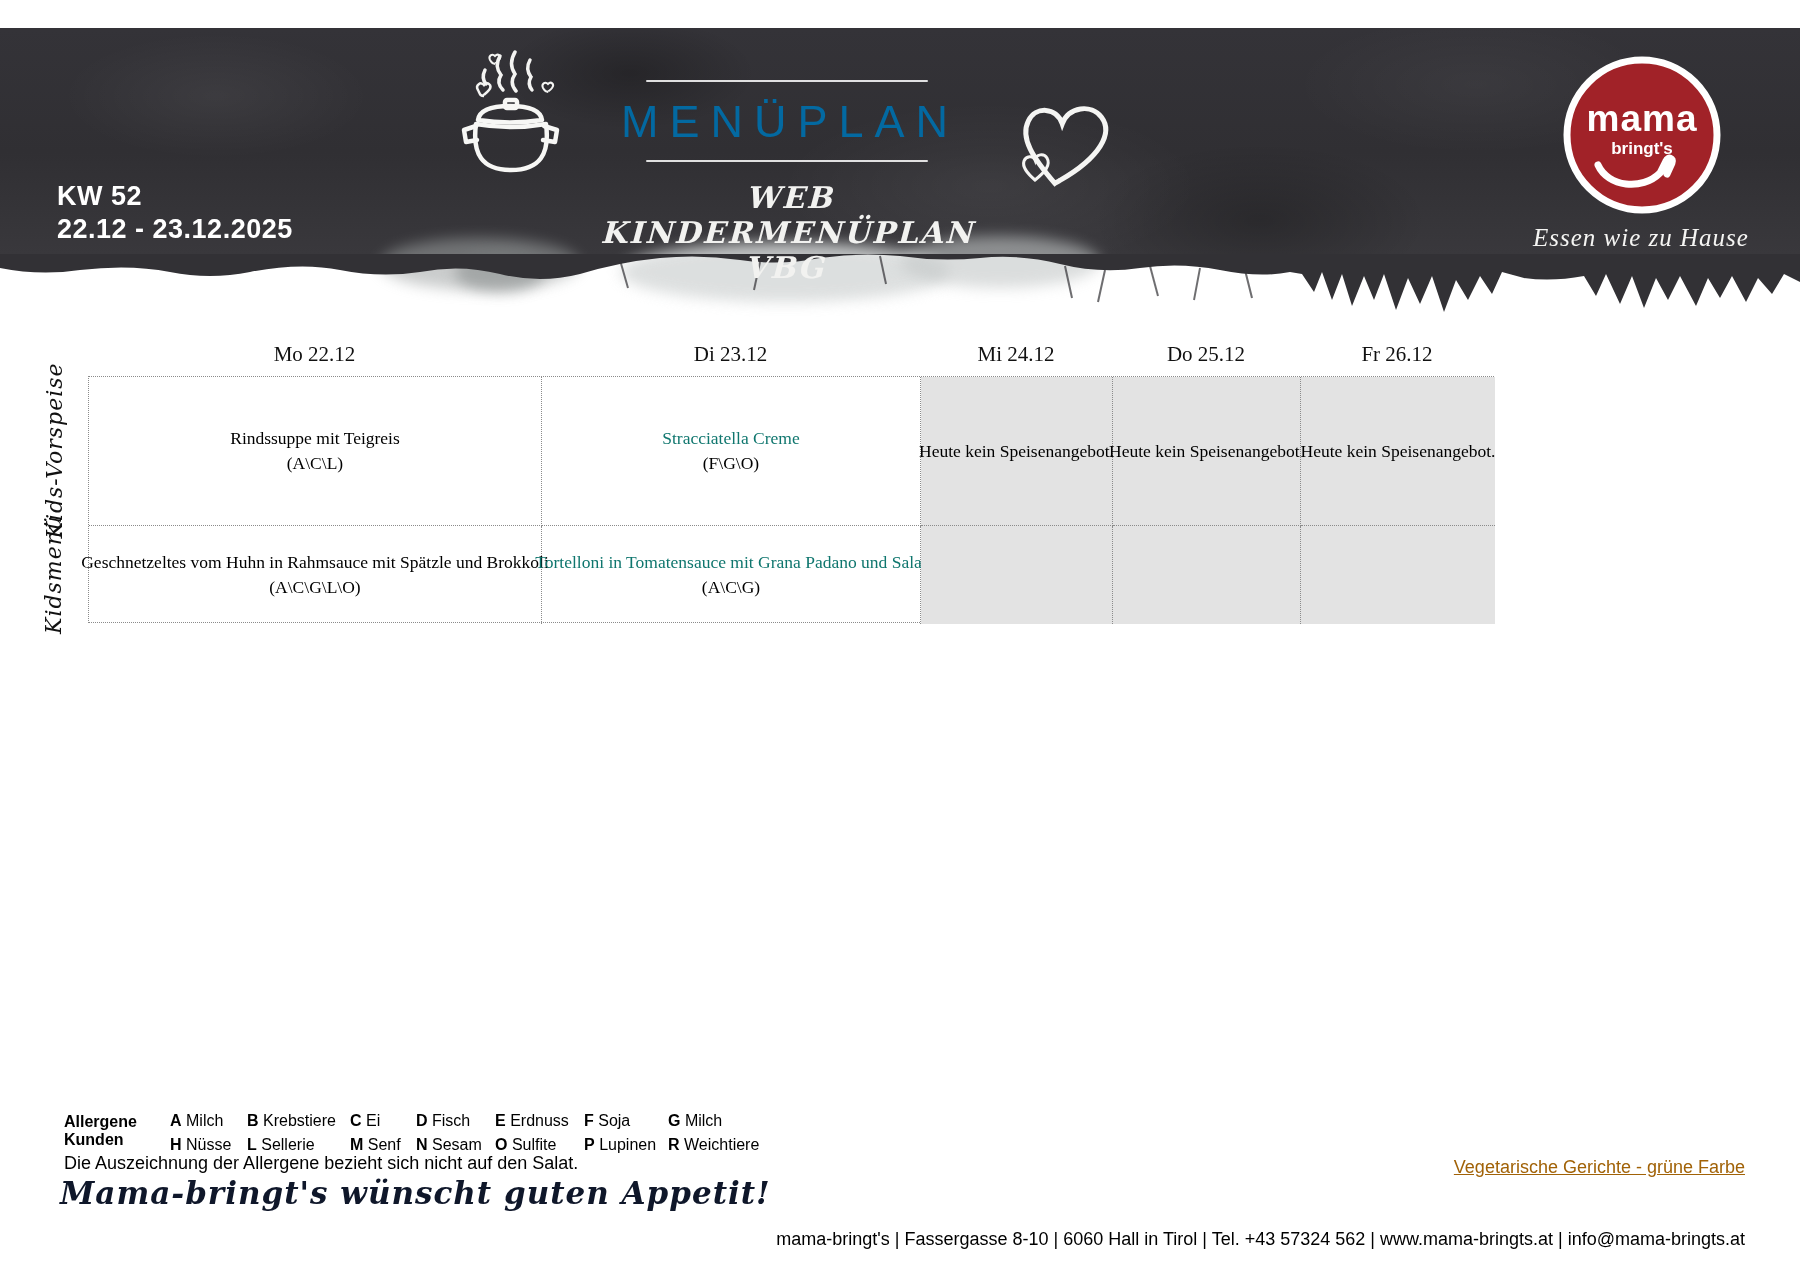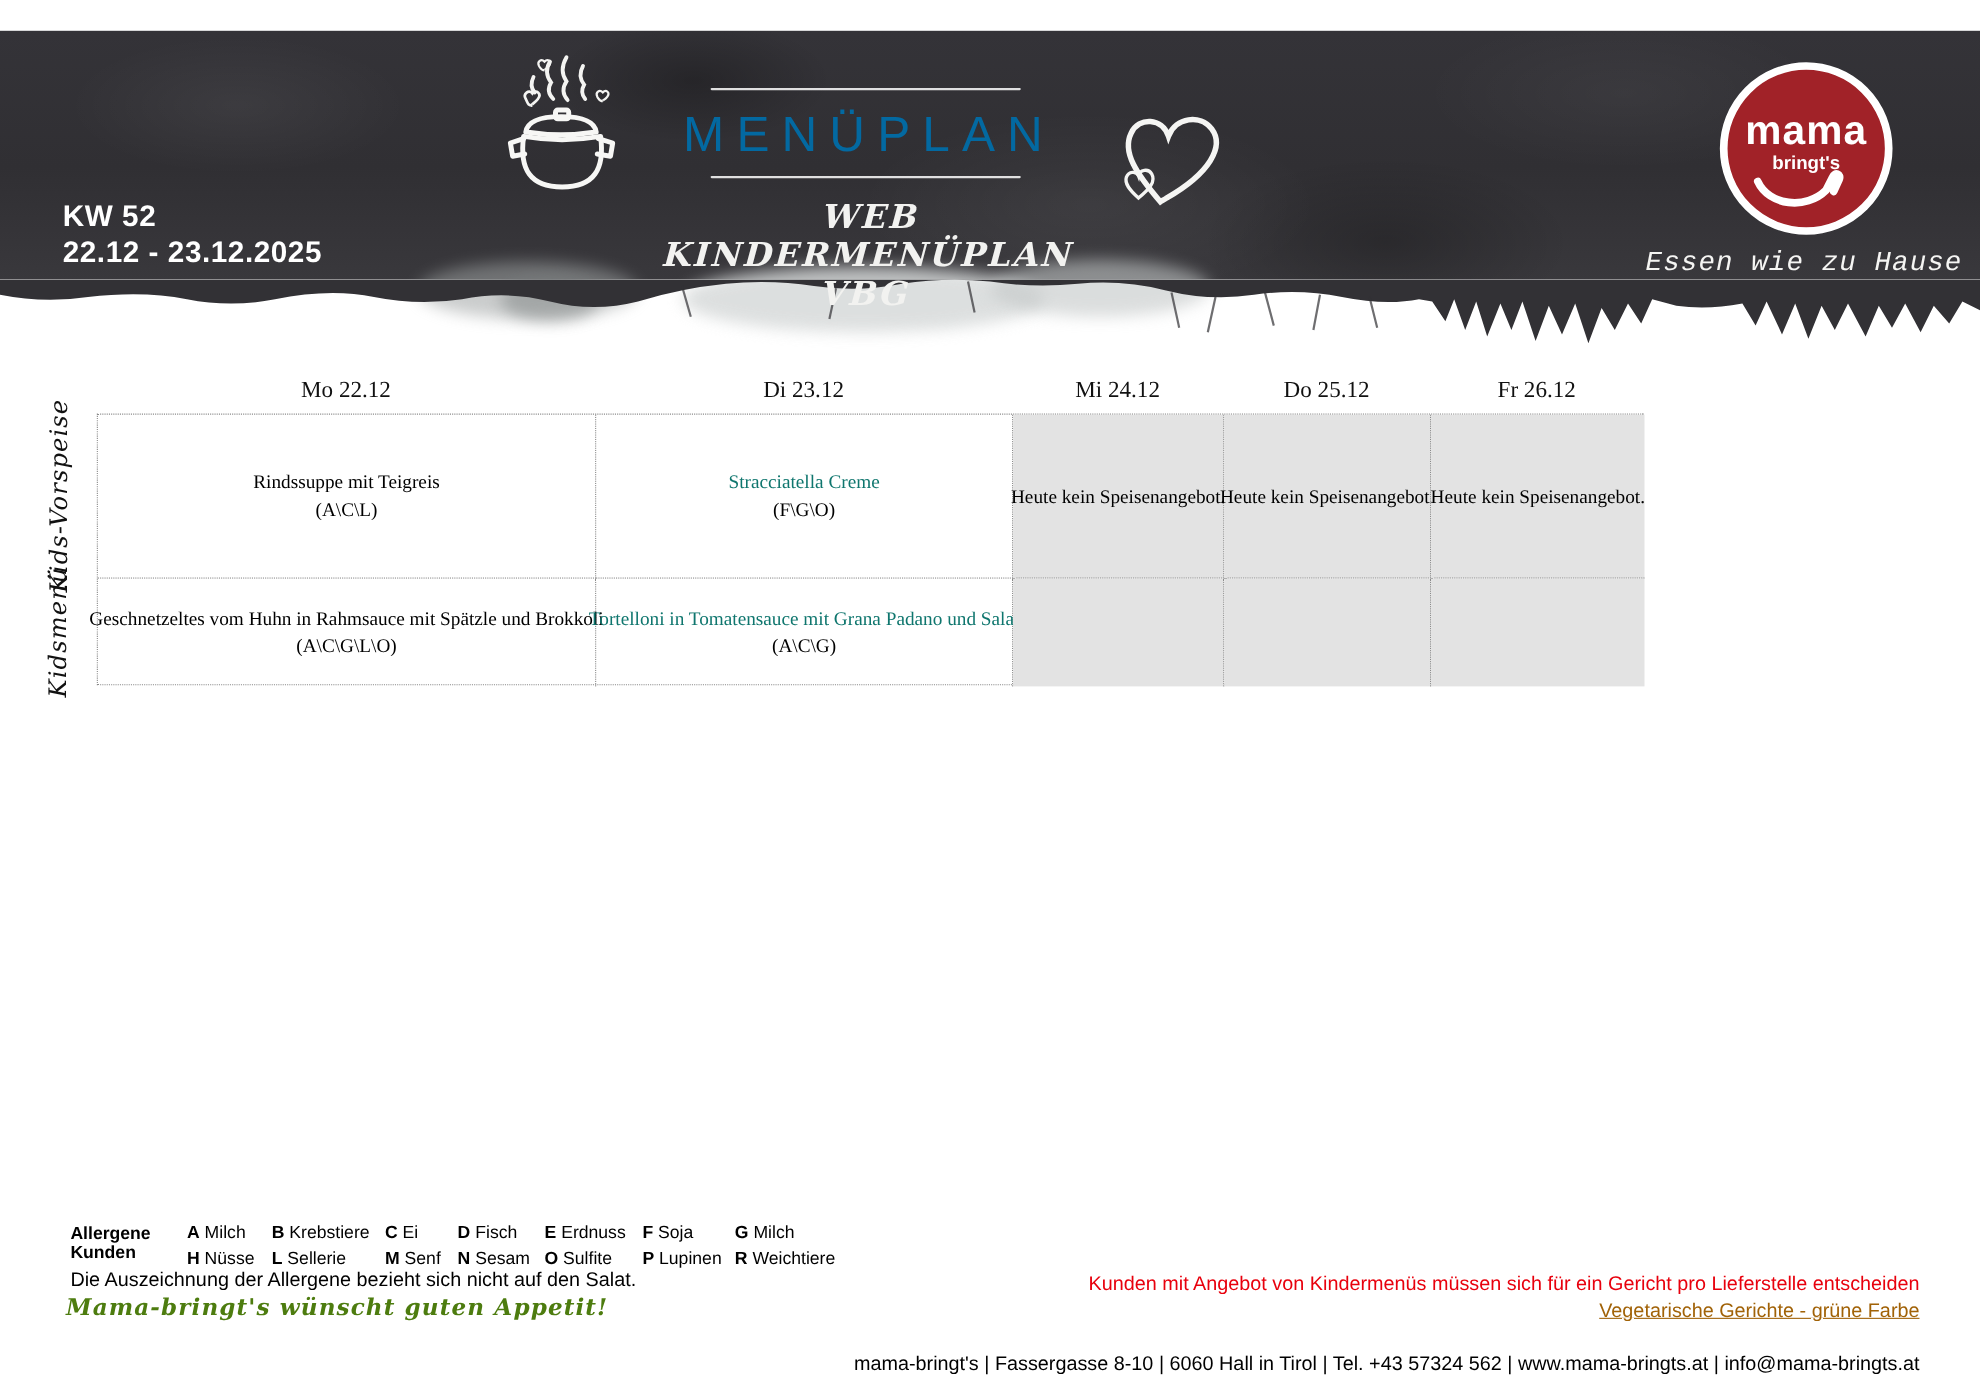--- a/index.html
+++ b/index.html
@@ -32,22 +32,22 @@
   .title-rule { height:2px; background:rgba(255,255,255,.85); width:282px; margin:0 auto; border-radius:2px; }
   .title-text { font-family:"Liberation Sans", sans-serif; font-weight:300; font-size:45px; letter-spacing:11px; padding:14px 0 12px 6px; }
   .subtitle { position:absolute; left:555px; top:180px; width:470px; text-align:center; color:#f2f2f0;
               font-family:cursive, "DejaVu Serif", serif; font-style:italic; font-weight:600;
               font-size:30px; letter-spacing:2px; word-spacing:7px; transform:skewX(-4deg); }
 
   .pot-svg { position:absolute; left:448px; top:48px; }
   .heart-svg { position:absolute; left:1005px; top:92px; }
 
   .logo-svg { position:absolute; left:1560px; top:53px; }
-  .tagline { position:absolute; left:1496px; top:224px; width:290px; color:#f5f5f3;
-             font-family:Liberation Mono, monospace; font-style:italic; font-size:25px; letter-spacing:1px; }
+  .tagline { position:absolute; left:1496px; top:224px; width:290px; text-align:center; color:#f5f5f3;
+             font-family:Liberation Serif, serif; font-style:italic; font-size:25px; letter-spacing:1px; }
 
   
   .day-row { position:absolute; left:88px; top:342px; width:1406px; display:grid;
              grid-template-columns:453px 379px 192px 188px 194px; }
   .day-cell { text-align:center; font-family:"Liberation Serif", serif; font-size:21px; color:#111; }
 
   .menu-table { position:absolute; left:88px; top:376px; width:1406px; height:247px;
                 display:grid; grid-template-columns:453px 379px 192px 188px 194px; grid-template-rows:149px 98px;
                 border:1px dotted #8b8b8b; }
   .cell { border-right:1px dotted #8b8b8b; border-bottom:1px dotted #8b8b8b;
@@ -70,21 +70,21 @@
   .legend-label { position:absolute; left:0; top:1px; width:106px; font-weight:bold; line-height:1.15; }
   .legend-row { position:absolute; left:106px; display:flex; }
   .legend-row.one { top:0; }
   .legend-row.two { top:24px; }
   .legend-item { display:inline-block; }
   .legend-item b { font-weight:bold; }
   .w1{width:77px}.w2{width:103px}.w3{width:66px}.w4{width:79px}.w5{width:89px}.w6{width:84px}.w7{width:130px}
 
   .salad-note { position:absolute; left:64px; top:1153px; font-size:18px; color:#000; }
   .appetit { position:absolute; left:60px; top:1175px; font-family:cursive, "DejaVu Serif", serif;
-             font-style:italic; font-weight:bold; font-size:21px; color:#4d7c0f; letter-spacing:1px; }
+             font-style:italic; font-weight:bold; font-size:31px; color:#0f172a; letter-spacing:1px; }
 
   .right-notes { position:absolute; right:55px; top:1157px; text-align:right; font-size:18px; line-height:1.18; }
   .gp-note { color:#000; margin-bottom:3px; }
   .kids-note { color:#e8000d; margin-bottom:3px; }
   .veg-note { color:#a16207; text-decoration:underline; }
   .footer-line { position:absolute; right:55px; top:1229px; font-size:18px; color:#000; }
 </style>
 </head>
 <body>
 
@@ -226,19 +226,18 @@
       <span class="legend-item w5"><b>O</b> <span>Sulfite</span></span>
       <span class="legend-item w6"><b>P</b> <span>Lupinen</span></span>
       <span class="legend-item w7"><b>R</b> <span>Weichtiere</span></span>
     </div>
   </div>
 
   <div class="salad-note">Die Auszeichnung der Allergene bezieht sich nicht auf den Salat.</div>
   <div class="appetit">Mama-bringt's wünscht guten Appetit!</div>
 
   <div class="right-notes">
-    <div class="kids-note">Kunden mit Angebot von Kindermenüs müssen sich für ein Gericht pro Lieferstelle entscheiden</div>
     <div class="veg-note">Vegetarische Gerichte - grüne Farbe</div>
   </div>
 
   <div class="footer-line">mama-bringt's | Fassergasse 8-10 | 6060 Hall in Tirol | Tel. +43 57324 562 | www.mama-bringts.at | info@mama-bringts.at</div>
 
 </div>
 
 </body></html>

